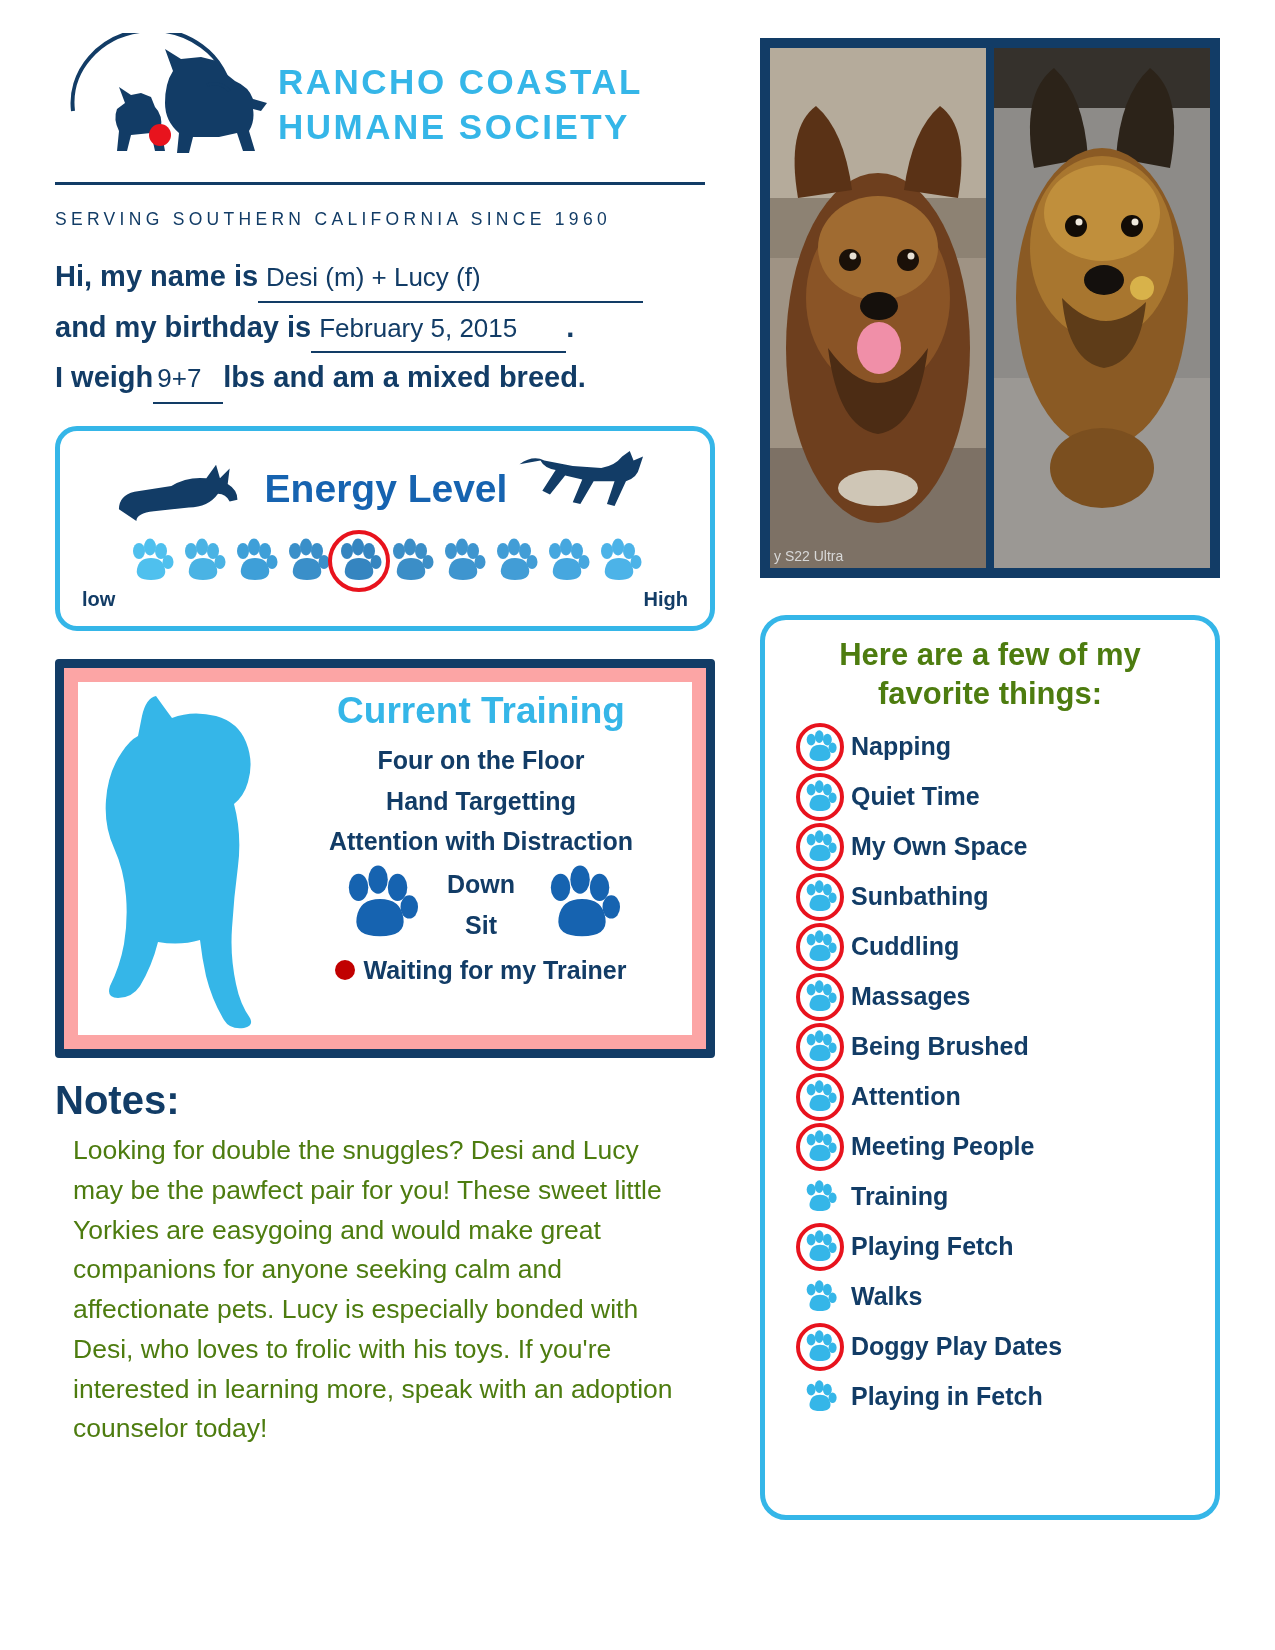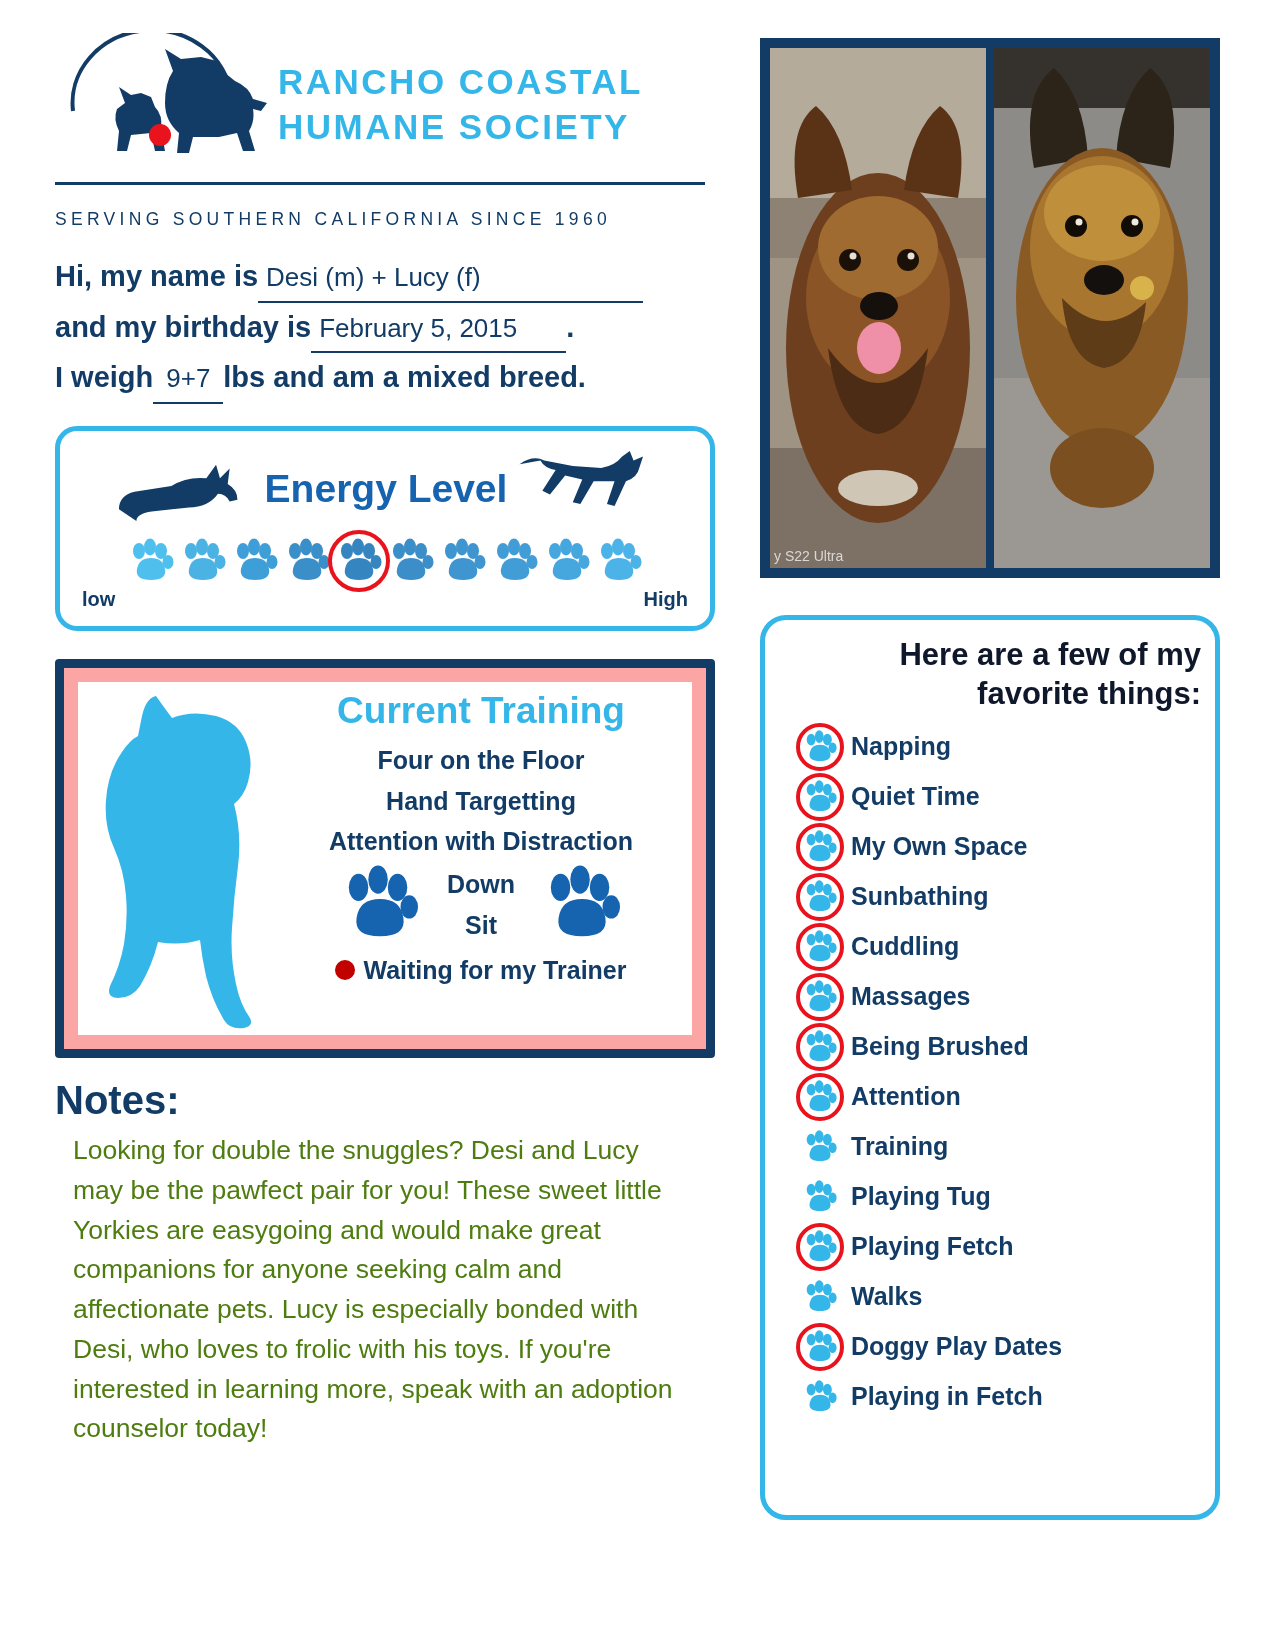--- a/index.html
+++ b/index.html
@@ -30,21 +30,21 @@
 
   
   .intro { margin-top: 22px; color: #123c66; font-weight: bold; font-size: 29px; line-height: 1.72; }
   .intro .row { display: flex; align-items: baseline; white-space: nowrap; }
   .fill {
     font-weight: normal; color: #123c66; border-bottom: 2px solid #123c66;
     padding: 0 8px 1px 8px; font-size: 26px;
   }
   .fill.name { min-width: 385px; }
   .fill.bday { min-width: 255px; }
-  .fill.weight { min-width: 70px; text-align: center; padding: 0 4px 1px 4px; }
+  .fill.weight { min-width: 70px; text-align: left; padding: 0 4px 1px 4px; }
 
   
   .energy {
     margin-top: 22px; border: 5px solid #35b6e8; border-radius: 22px;
     height: 205px; position: relative; padding: 10px 16px;
   }
   .energy-head { display: flex; align-items: center; justify-content: center; gap: 6px; height: 95px; }
   .energy-title { color: #1663b0; font-size: 39px; font-weight: bold; }
   .paw-row { display: flex; align-items: center; justify-content: center; gap: 6px; margin-top: 2px; position: relative; }
   .paw { width: 46px; height: 46px; position: relative; }
@@ -86,21 +86,21 @@
   .photo { flex: 1; position: relative; overflow: hidden; }
   .photo-caption {
     position: absolute; left: 4px; bottom: 4px; color: #d8d8d8; font-size: 14px;
     font-family: "Liberation Sans", sans-serif;
   }
 
   .fav-box {
     position: absolute; left: 760px; top: 615px; width: 460px; height: 905px;
     border: 5px solid #35b6e8; border-radius: 26px; padding: 16px 14px;
   }
-  .fav-title { color: #0f172a; font-size: 31px; font-weight: bold; text-align: right; line-height: 1.25; }
+  .fav-title { color: #4d7c0f; font-size: 31px; font-weight: bold; text-align: center; line-height: 1.25; }
   .fav-list { margin-top: 8px; }
   .fav-item { display: flex; align-items: center; height: 50px; padding-left: 14px; }
   .fav-paw-wrap { width: 54px; height: 48px; position: relative; flex: 0 0 54px; display: flex; align-items: center; justify-content: center; }
   .fav-paw { width: 34px; height: 34px; }
   .fav-ring {
     position: absolute; width: 48px; height: 48px; border: 4px solid #e8131d;
     border-radius: 50%; top: 0; left: 3px;
   }
   .fav-label { color: #123c66; font-size: 25px; font-weight: bold; margin-left: 4px; }
 </style>
@@ -447,46 +447,47 @@
               <ellipse cx="11" cy="13" rx="6" ry="8" fill="#35b6e8"></ellipse>
               <ellipse cx="22" cy="9" rx="6" ry="8.5" fill="#35b6e8"></ellipse>
               <ellipse cx="33" cy="13" rx="6" ry="8" fill="#35b6e8"></ellipse>
               <ellipse cx="40" cy="24" rx="5.5" ry="7" fill="#35b6e8"></ellipse>
               <path d="M23 20 q12 0 14 11 q2 11 -14 11 q-16 0 -14 -11 q2 -11 14 -11z" fill="#35b6e8"></path>
             </svg>
         </span>
         <span class="fav-label">Attention</span>
       </div>
 
+      <div class="fav-item">
+        <span class="fav-paw-wrap">
+          <span class="fav-ring"></span>
+          <svg class="fav-paw" viewBox="0 0 46 46">
+              <ellipse cx="11" cy="13" rx="6" ry="8" fill="#35b6e8"></ellipse>
+              <ellipse cx="22" cy="9" rx="6" ry="8.5" fill="#35b6e8"></ellipse>
+              <ellipse cx="33" cy="13" rx="6" ry="8" fill="#35b6e8"></ellipse>
+              <ellipse cx="40" cy="24" rx="5.5" ry="7" fill="#35b6e8"></ellipse>
+              <path d="M23 20 q12 0 14 11 q2 11 -14 11 q-16 0 -14 -11 q2 -11 14 -11z" fill="#35b6e8"></path>
+            </svg>
+        </span>
+        <span class="fav-label">Meeting People</span>
+      </div>
 
       <div class="fav-item">
         <span class="fav-paw-wrap">
           <svg class="fav-paw" viewBox="0 0 46 46">
               <ellipse cx="11" cy="13" rx="6" ry="8" fill="#35b6e8"></ellipse>
               <ellipse cx="22" cy="9" rx="6" ry="8.5" fill="#35b6e8"></ellipse>
               <ellipse cx="33" cy="13" rx="6" ry="8" fill="#35b6e8"></ellipse>
               <ellipse cx="40" cy="24" rx="5.5" ry="7" fill="#35b6e8"></ellipse>
               <path d="M23 20 q12 0 14 11 q2 11 -14 11 q-16 0 -14 -11 q2 -11 14 -11z" fill="#35b6e8"></path>
             </svg>
         </span>
         <span class="fav-label">Training</span>
       </div>
 
-      <div class="fav-item">
-        <span class="fav-paw-wrap">
-          <svg class="fav-paw" viewBox="0 0 46 46">
-              <ellipse cx="11" cy="13" rx="6" ry="8" fill="#35b6e8"></ellipse>
-              <ellipse cx="22" cy="9" rx="6" ry="8.5" fill="#35b6e8"></ellipse>
-              <ellipse cx="33" cy="13" rx="6" ry="8" fill="#35b6e8"></ellipse>
-              <ellipse cx="40" cy="24" rx="5.5" ry="7" fill="#35b6e8"></ellipse>
-              <path d="M23 20 q12 0 14 11 q2 11 -14 11 q-16 0 -14 -11 q2 -11 14 -11z" fill="#35b6e8"></path>
-            </svg>
-        </span>
-        <span class="fav-label">Playing Tug</span>
-      </div>
 
       <div class="fav-item">
         <span class="fav-paw-wrap">
           <span class="fav-ring"></span>
           <svg class="fav-paw" viewBox="0 0 46 46">
               <ellipse cx="11" cy="13" rx="6" ry="8" fill="#35b6e8"></ellipse>
               <ellipse cx="22" cy="9" rx="6" ry="8.5" fill="#35b6e8"></ellipse>
               <ellipse cx="33" cy="13" rx="6" ry="8" fill="#35b6e8"></ellipse>
               <ellipse cx="40" cy="24" rx="5.5" ry="7" fill="#35b6e8"></ellipse>
               <path d="M23 20 q12 0 14 11 q2 11 -14 11 q-16 0 -14 -11 q2 -11 14 -11z" fill="#35b6e8"></path>

